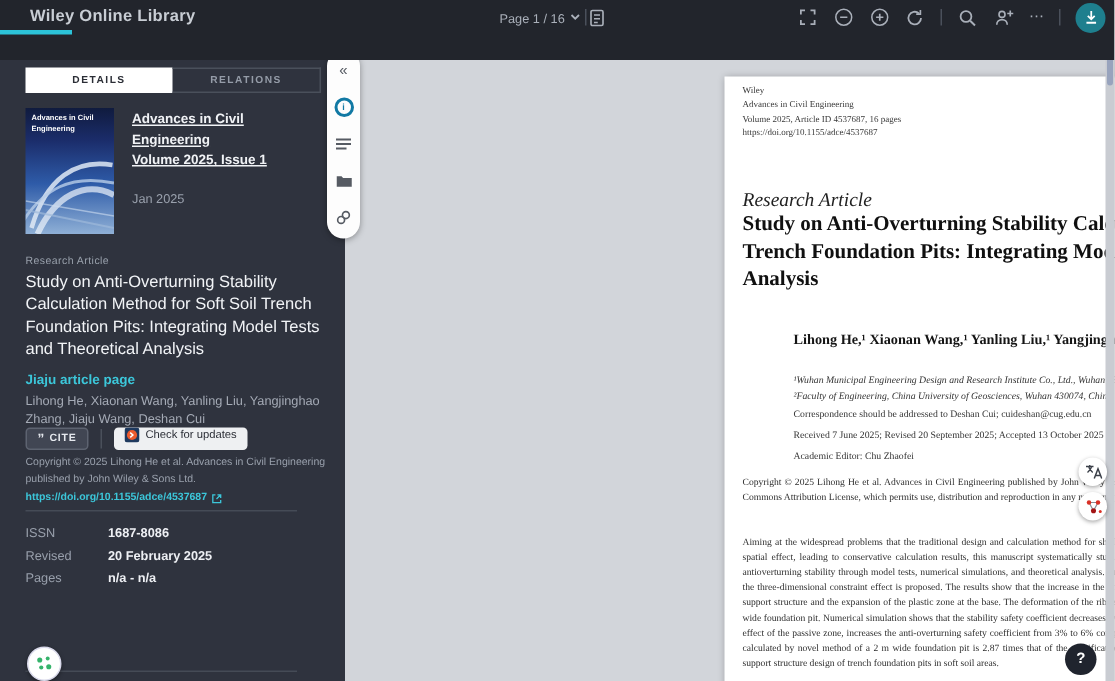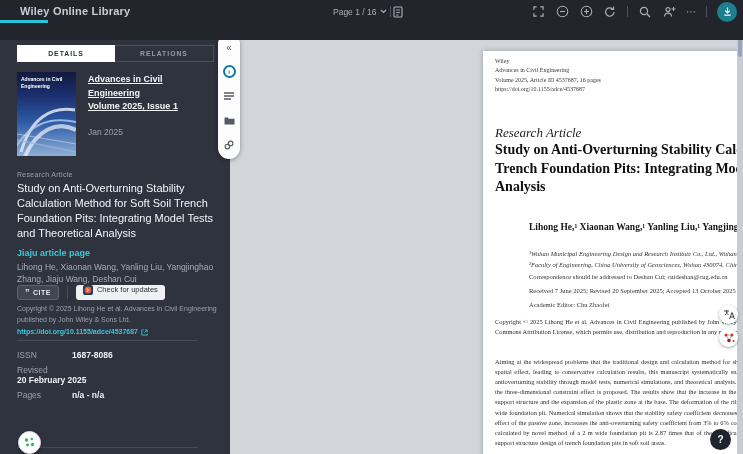--- a/index.html
+++ b/index.html
@@ -211,21 +211,21 @@
       </div>
     </div>
 
     <div class="sb-div" style="top:317px;"></div>
 
     <div class="meta">
       <div class="mrow" style="margin-bottom:5px;">
         <span class="mlabel">ISSN</span>
         <span class="mvalue">1687-8086</span>
       </div>
-      <div class="mrow" style="margin-bottom:5px;flex-direction:column;">
+      <div class="mrow" style="margin-bottom:5px;">
         <span class="mlabel">Revised</span>
         <span class="mvalue">20 February 2025</span>
       </div>
       <div class="mrow">
         <span class="mlabel">Pages</span>
         <span class="mvalue">n/a - n/a</span>
       </div>
     </div>
 
     <div class="sb-div" style="top:424px;"></div>

